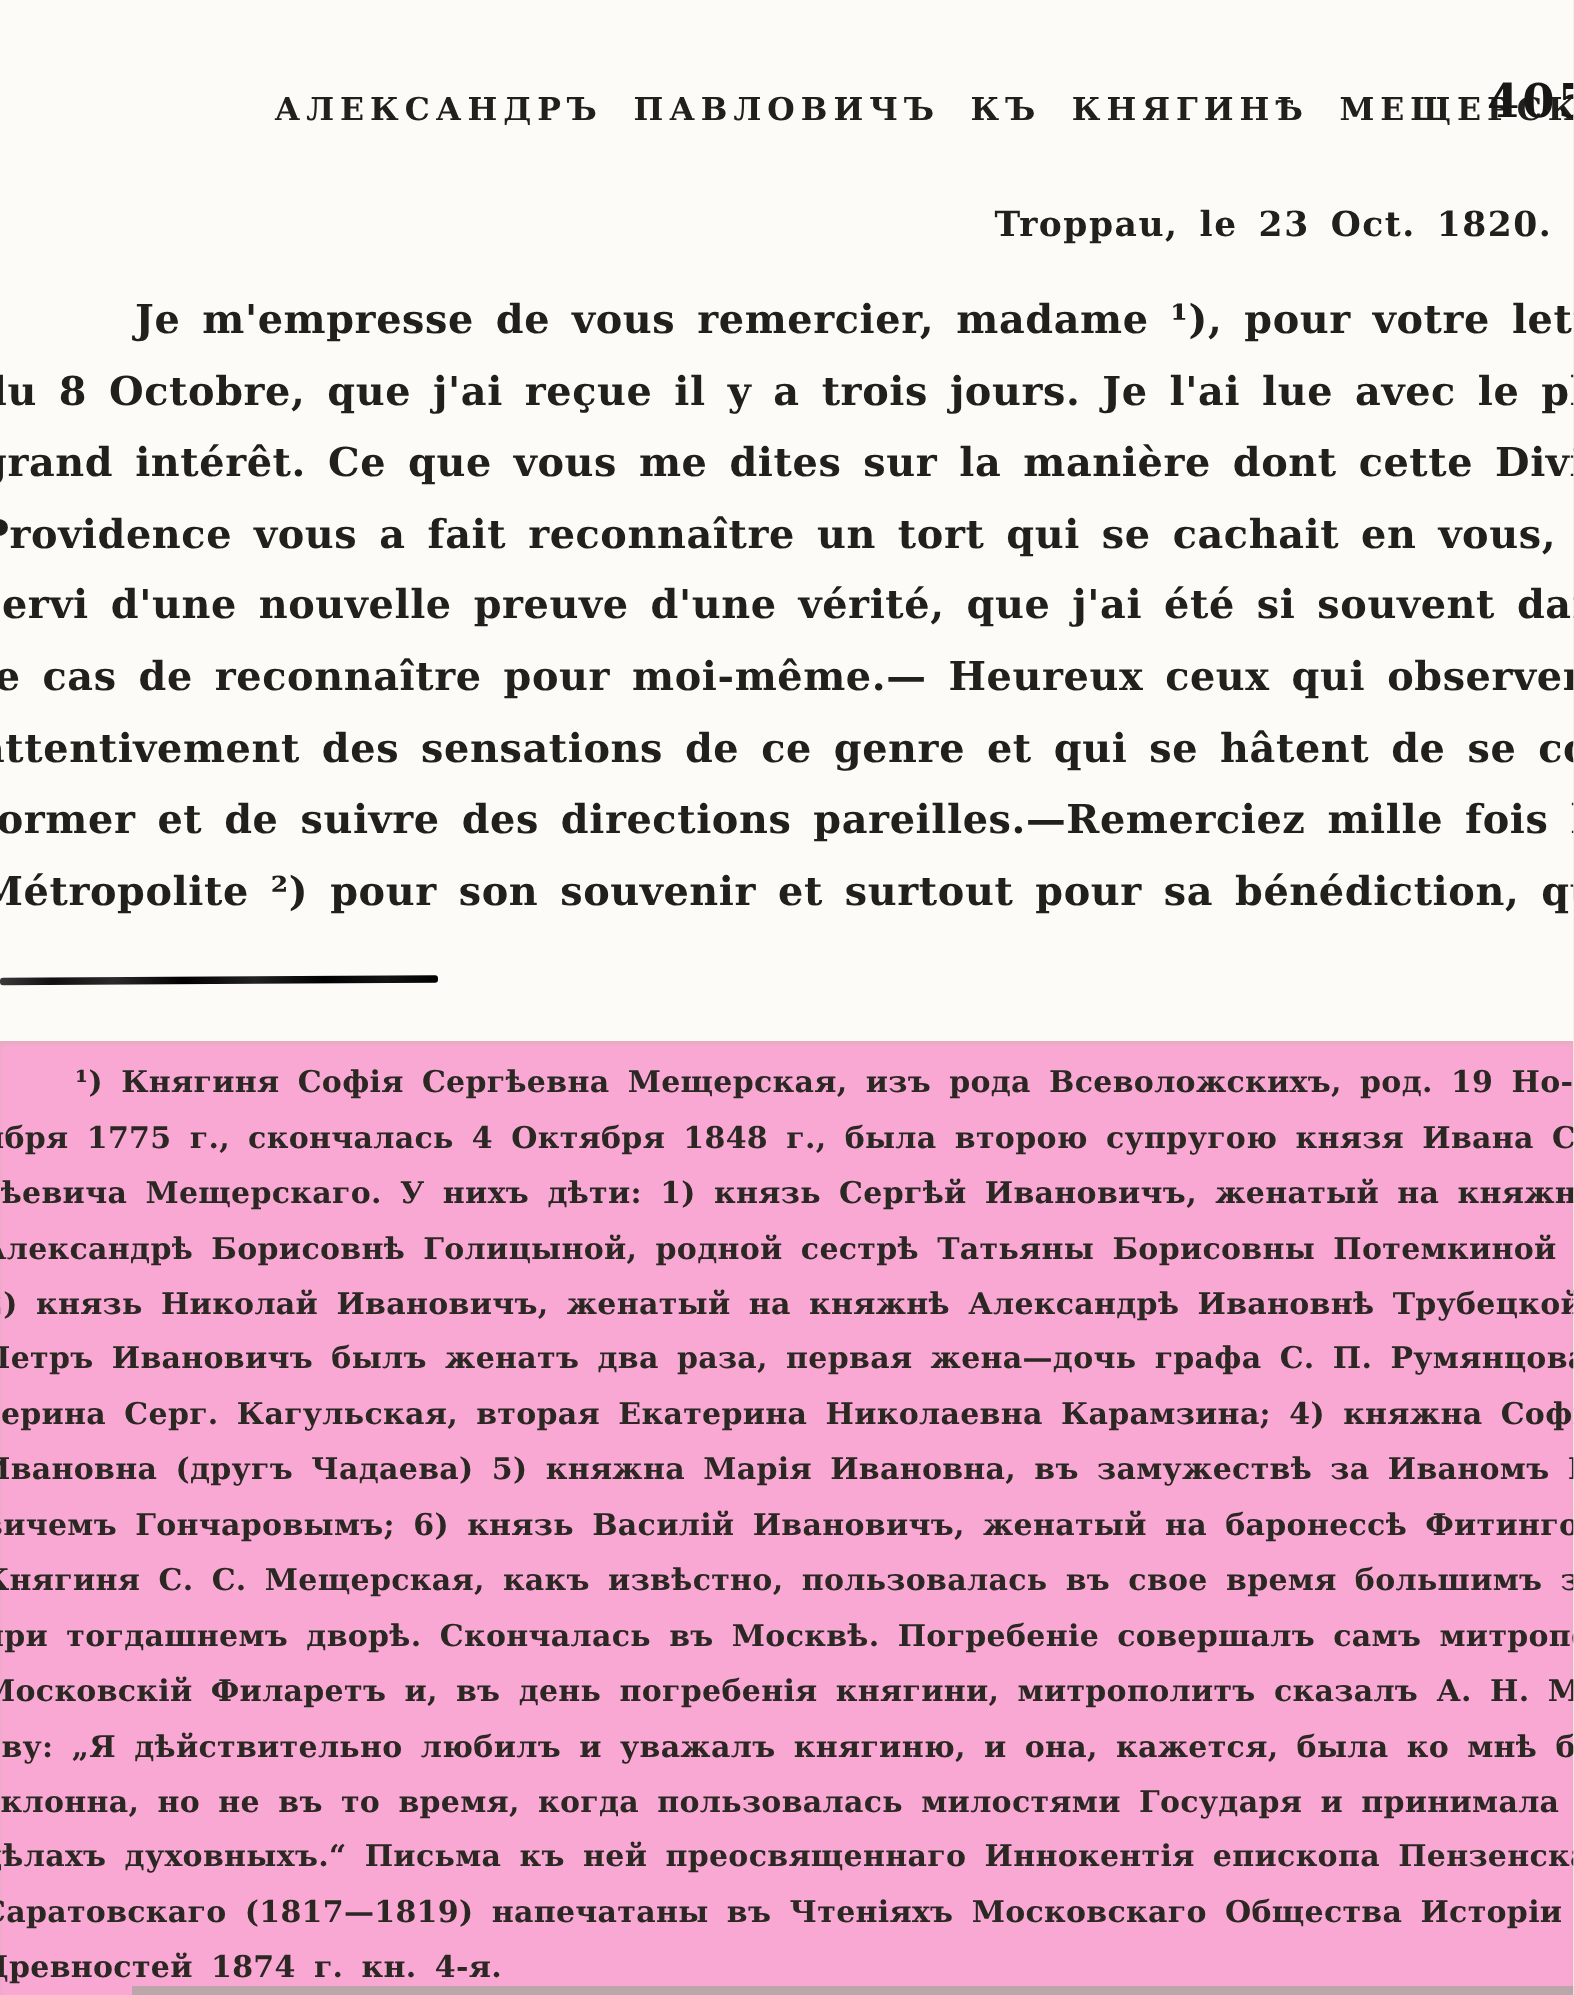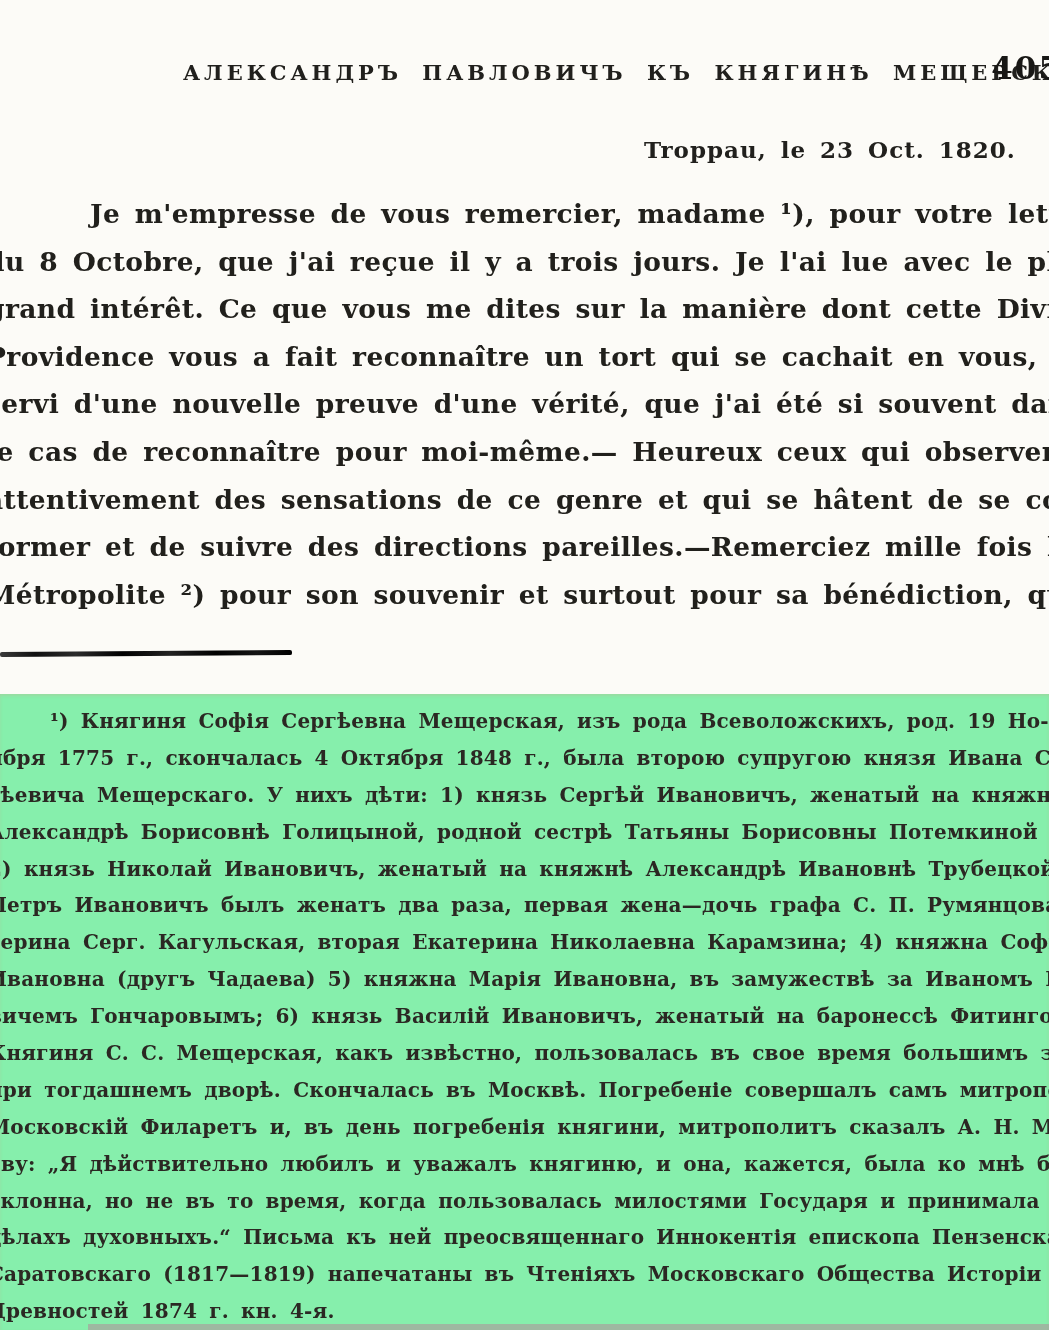--- a/index.html
+++ b/index.html
@@ -29,21 +29,21 @@
     top: 50px;
     right: -13px;
     font-size: 31px;
     font-weight: 700;
     letter-spacing: 2px;
     color: #181715;
   }
   .dateline {
     position: absolute;
     top: 136px;
-    left: 644px;
+    left: 663px;
     font-size: 23px;
     font-weight: 700;
     letter-spacing: 1px;
     word-spacing: 5px;
     white-space: nowrap;
     color: #21201d;
   }
   .body-text {
     position: absolute;
     top: 190px;
@@ -67,21 +67,21 @@
     background: linear-gradient(90deg, #3a3a3a 0%, #111 12%, #2b2b2b 26%, #000 42%, #222 58%, #000 74%, #141414 88%, #000 100%);
     transform: rotate(-0.35deg);
     border-radius: 2px;
   }
   .footnote-block {
     position: absolute;
     top: 694px;
     left: 0;
     right: 0;
     bottom: 0;
-    background: #86efac;
+    background: #f9a8d4;
     box-shadow: inset 0 2px 3px rgba(190,180,140,0.35);
     padding-left: 40px;
   }
   .footnote-text {
     position: absolute;
     top: 9px;
     left: -12px;
     right: -50px;
     font-size: 20px;
     font-weight: 700;

